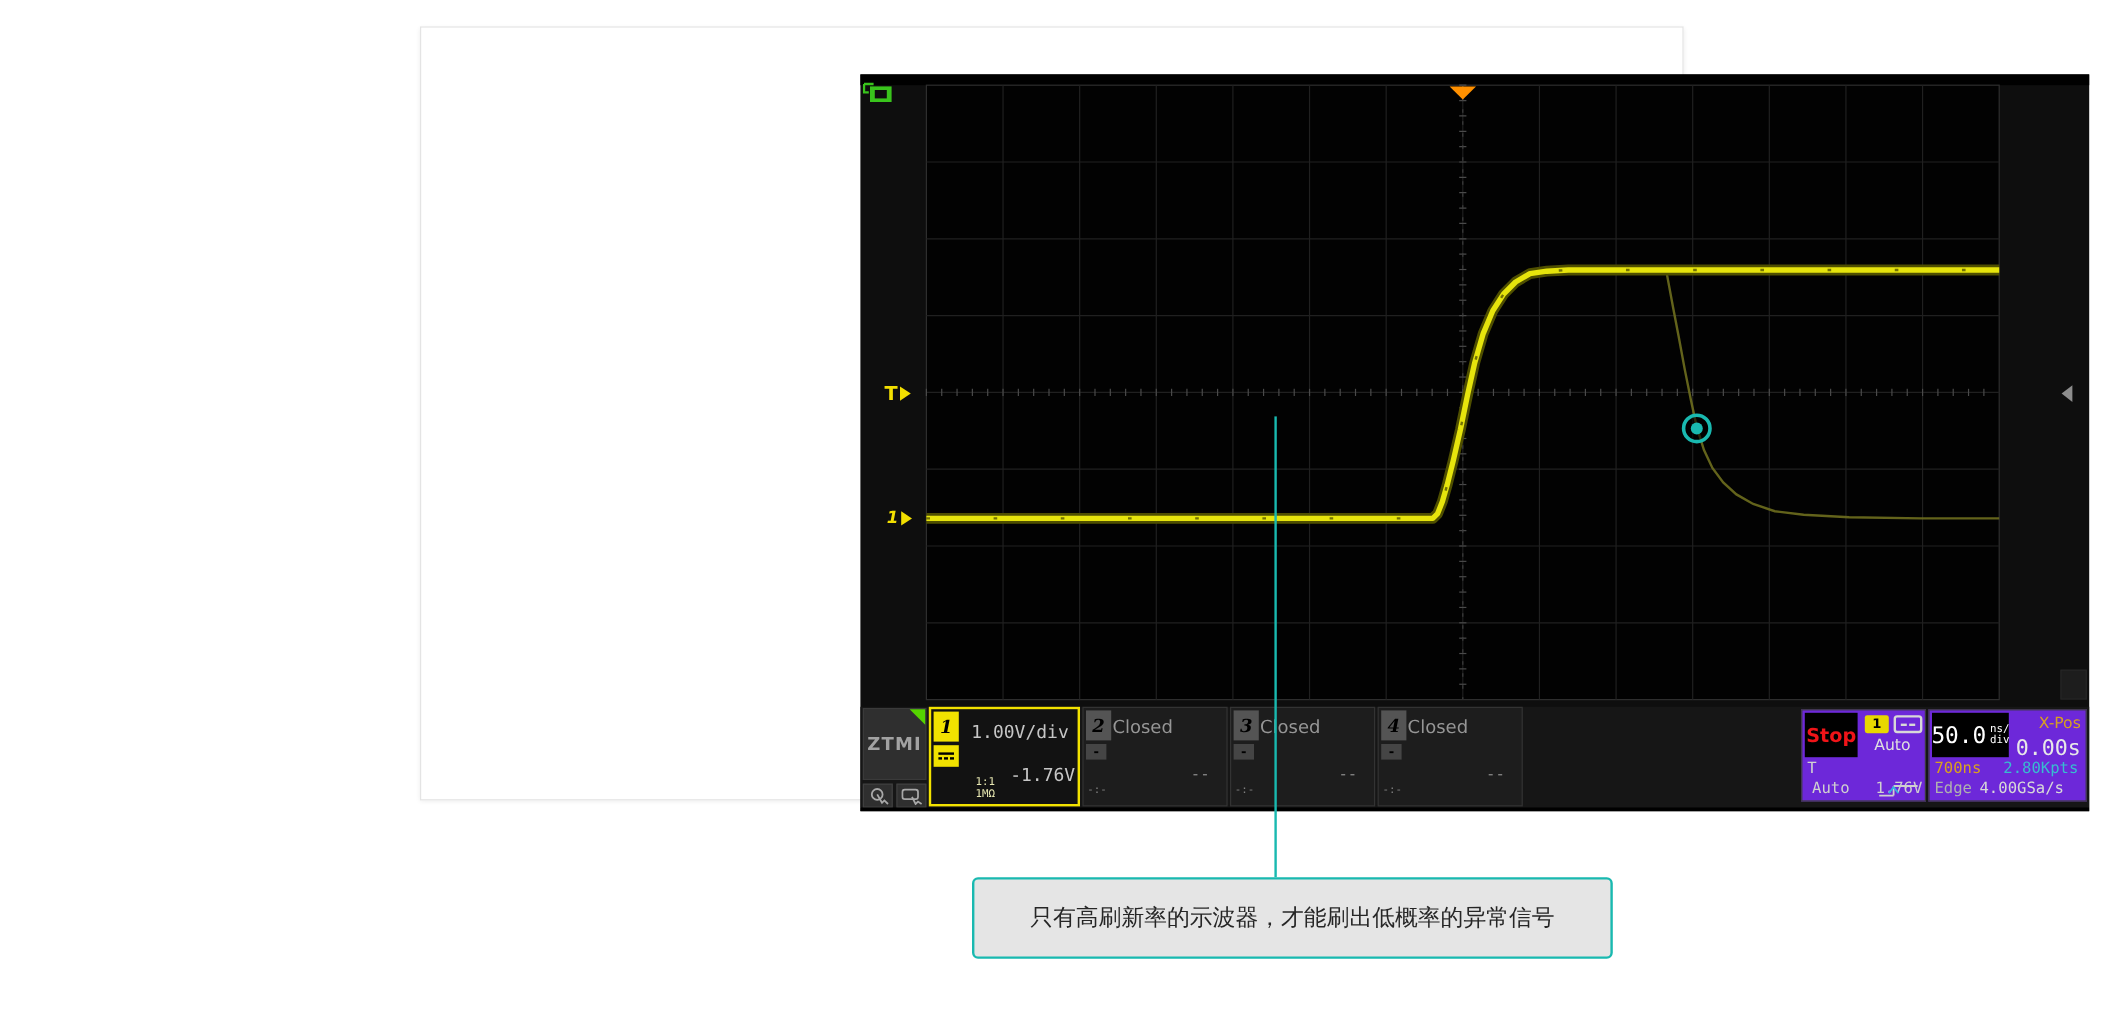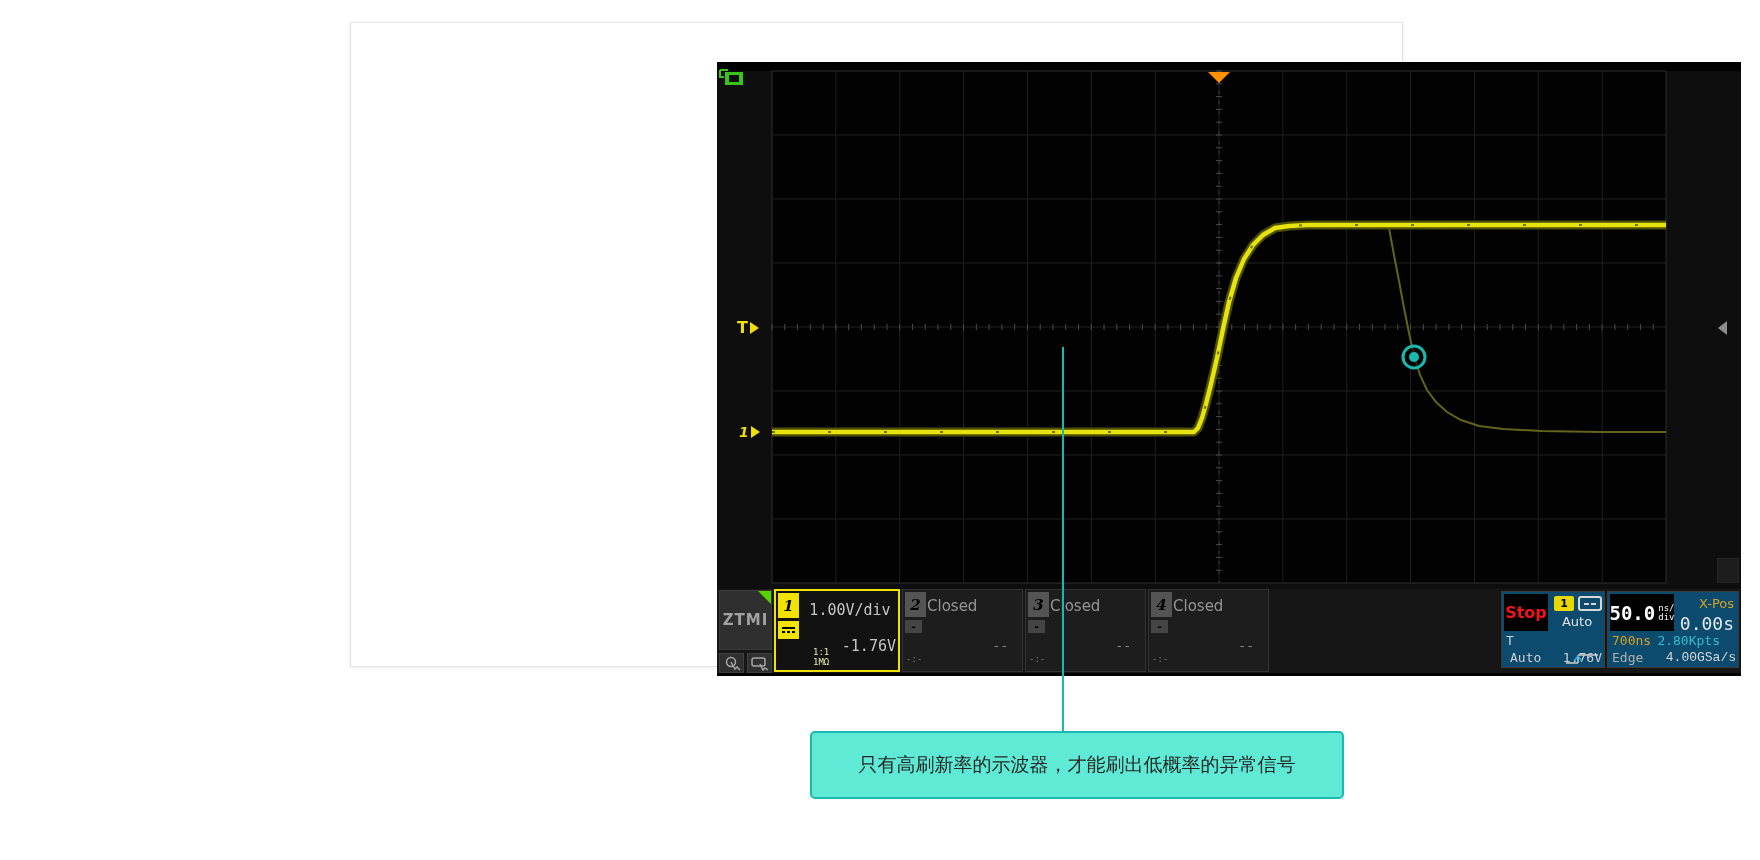--- a/index.html
+++ b/index.html
@@ -44,47 +44,47 @@
   .coupling-line { width:13px; height:2px; background:#000; }
   .coupling-dash { width:13px; height:2px; background:linear-gradient(90deg,#000 0 3px,transparent 3px 5px,#000 5px 8px,transparent 8px 10px,#000 10px 13px); }
   .ch-scale { position:absolute; left:28px; top:10px; width:92px; text-align:center; color:#c6c6c6; font-size:15px; font-family:"DejaVu Sans Mono","Liberation Mono",monospace; }
   .ch-offset { position:absolute; left:28px; top:46px; width:92px; text-align:right; color:#c6c6c6; font-size:15px; font-family:"DejaVu Sans Mono","Liberation Mono",monospace; }
   .ch-probe { position:absolute; left:3px; top:56px; color:#e8e8b2; font-size:9px; line-height:10px; font-family:"DejaVu Sans Mono","Liberation Mono",monospace;margin-left:34px; }
   .ch-closed { position:absolute; left:24px; top:7px; width:92px; text-align:left; color:#969696; font-size:15px; }
   .ch-dashval { position:absolute; right:14px; top:48px; color:#8a8a8a; font-size:13px; font-family:"DejaVu Sans Mono","Liberation Mono",monospace; }
   .ch-range { position:absolute; left:3px; top:64px; color:#808080; font-size:9px; font-family:"DejaVu Sans Mono","Liberation Mono",monospace; }
 
   
-  .panel { position:absolute; top:2px; height:77px; background:#0c4a6e; border:1px solid #3b3b3b; }
+  .panel { position:absolute; top:2px; height:77px; background:#6d28d9; border:1px solid #3b3b3b; }
   .trig-panel { left:784px; width:104px; }
   .tb-panel { left:890px; width:132px; }
   .blackbox { position:absolute; background:#000; }
   .stop-box { left:2px; top:2px; width:44px; height:37px; display:flex; align-items:center; justify-content:center; }
   .stop-text { color:#f01418; font-weight:bold; font-size:16px; }
   .src-badge { position:absolute; left:52px; top:4px; width:20px; height:15px; background:#e8d800; border-radius:2px;
                color:#000; font-weight:bold; font-size:11px; display:flex; align-items:center; justify-content:center; }
   .disp-icon { position:absolute; left:76px; top:4px; width:24px; height:15px; border:2px solid #d8d8d8; border-radius:3px;
                display:flex; align-items:center; justify-content:center; gap:2px; }
   .disp-icon i { display:block; width:5px; height:2px; background:#d8d8d8; }
   .trig-sweep { position:absolute; left:50px; top:22px; width:50px; text-align:center; color:#e0e0e0; font-size:13px; }
   .trow { position:absolute; left:4px; width:96px; height:16px; color:#d0d0d0; font-size:13px; font-family:"DejaVu Sans Mono","Liberation Mono",monospace; }
   .trow .r { position:absolute; right:0; top:17px; }
   .tb-box { left:2px; top:2px; width:64px; height:37px; display:flex; align-items:center; justify-content:center; gap:3px; }
-  .tb-scale { color:#fff; font-weight:bold; font-size:19px; font-family:"DejaVu Sans Mono","Liberation Mono",monospace; }
+  .tb-scale { color:#fff; font-weight:normal; font-size:19px; font-family:"DejaVu Sans Mono","Liberation Mono",monospace; }
   .tb-unit { color:#fff; font-size:9px; line-height:9px; font-family:"DejaVu Sans Mono","Liberation Mono",monospace; }
   .xpos-label { position:absolute; right:4px; top:4px; color:#d8a020; font-size:13px; }
   .xpos-val { position:absolute; right:4px; top:21px; color:#e8e8e8; font-size:18px; font-family:"DejaVu Sans Mono","Liberation Mono",monospace; }
   .tb-row { position:absolute; left:4px; width:124px; height:16px; font-size:13px; font-family:"DejaVu Sans Mono","Liberation Mono",monospace; }
-  .tb-row .l1 { color:#d8a020; } .tb-row .c1 { position:absolute; right:16px; color:#38bcd0; }
-  .tb-row .l2 { color:#b0b0b0; } .tb-row .c2 { position:absolute; right:0; color:#d8d8d8;font-family:Liberation Mono, monospace; }
+  .tb-row .l1 { color:#d8a020; } .tb-row .c1 { position:absolute; right:4px; color:#38bcd0; }
+  .tb-row .l2 { color:#b0b0b0; } .tb-row .c2 { position:absolute; right:16px; color:#d8d8d8; }
   .scope-bottom { position:absolute; left:0; top:611px; width:1024px; height:3px; background:#000; }
 
   
   .connector { position:absolute; left:1062px; top:347px; width:2px; height:384px; background:#19b9b0; z-index:40; }
-  .callout { position:absolute; left:810px; top:731px; width:534px; height:68px; background:#5eead4;
+  .callout { position:absolute; left:810px; top:731px; width:534px; height:68px; background:#e5e5e5;
              border:2px solid #19b9b0; border-radius:5px; display:flex; align-items:center; justify-content:center; z-index:41; }
   .callout-text { color:#262626; font-size:19px; }
 </style>
 </head>
 <body>
 
 <div id="stage">
 
   <div class="card">
 

